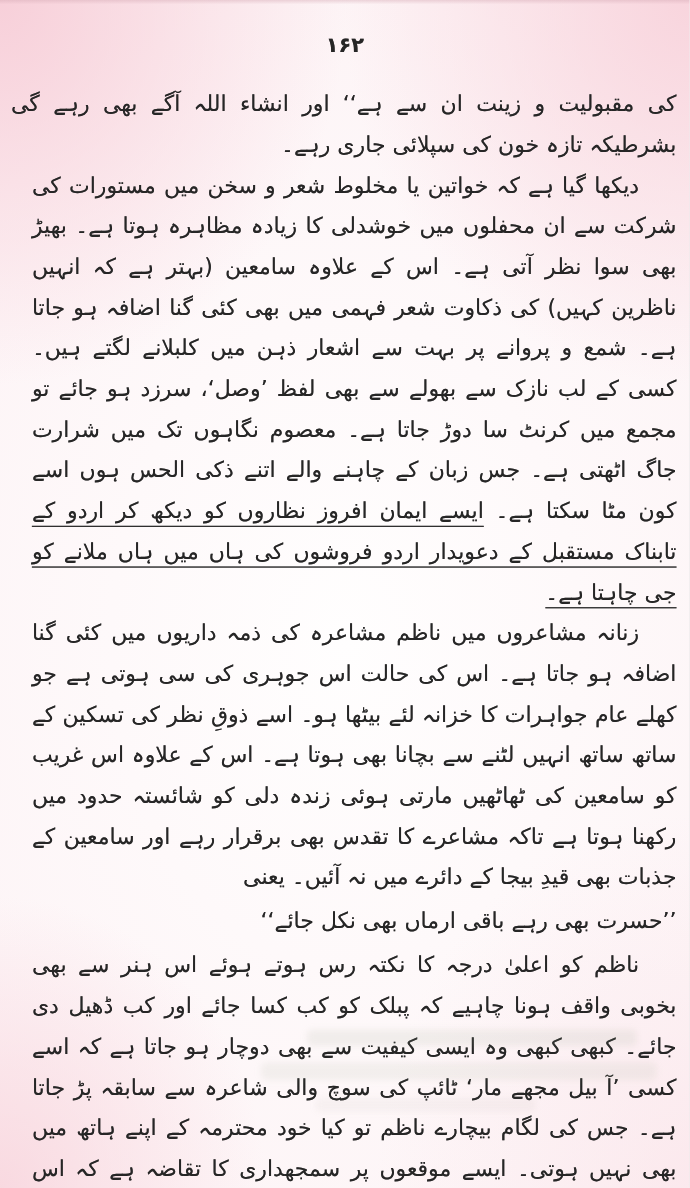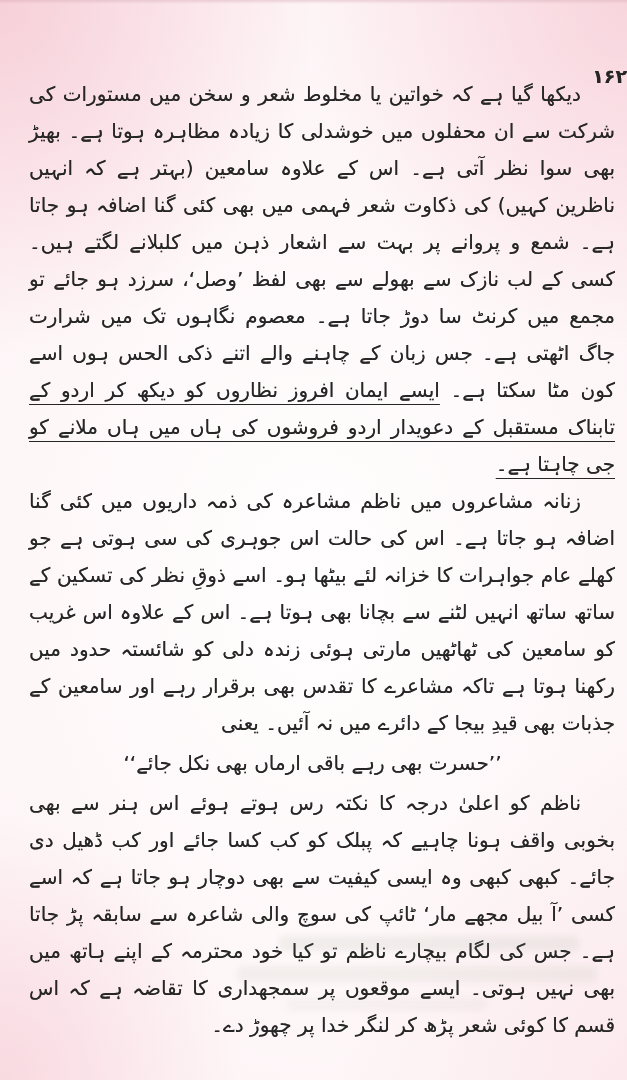--- a/index.html
+++ b/index.html
@@ -22,26 +22,25 @@
   .page::before {
     content: "";
     position: absolute; top: 0; left: 0; right: 0; height: 4px;
     background: linear-gradient(rgba(214,170,181,0.45), rgba(214,170,181,0));
     pointer-events: none;
   }
 
   .page-number {
     position: absolute;
     top: 30px; left: 0; right: 0;
-    text-align: right;
+    text-align: center;
     font-size: 19px;
     font-weight: bold;
     letter-spacing: 2px;
     text-shadow: 0 0 0.5px rgba(40,40,40,0.65);
-    margin-top: 35px;
   }
 
   .text-block {
     position: absolute;
     top: 76px; left: 10px; right: 12px;
     direction: rtl;
     text-align: justify;
     font-size: 20px;
     line-height: 37px;
     text-shadow: 0 0 0.5px rgba(40,40,40,0.6);
@@ -51,21 +50,20 @@
   .para.indent { text-indent: 34px; margin-left: 19px; }
 
   .underlined {
     text-decoration: underline;
     text-decoration-thickness: 1.4px;
     text-underline-offset: 7px;
   }
 
   .verse {
     margin: 3px 0;
-    text-align: center;
     text-indent: 0;
   }
 
   .ghost {
     position: absolute;
     background: rgba(150, 162, 138, 0.12);
     filter: blur(3px);
     border-radius: 5px;
     pointer-events: none;
   }
@@ -75,20 +73,21 @@
 </style>
 </head>
 <body>
 
 <div class="page">
 
   <div class="page-number">۱۶۲</div>
 
   <div class="text-block">
 
+    <p class="para"><span>کی مقبولیت و زینت ان سے ہے‘‘ اور انشاء اللہ آگے بھی رہے گی بشرطیکہ تازہ خون کی سپلائی جاری رہے۔</span></p>
 
     <p class="para indent"><span>دیکھا گیا ہے کہ خواتین یا مخلوط شعر و سخن میں مستورات کی شرکت سے ان محفلوں میں خوشدلی کا زیادہ مظاہرہ ہوتا ہے۔ بھیڑ بھی سوا نظر آتی ہے۔ اس کے علاوہ سامعین (بہتر ہے کہ انہیں ناظرین کہیں) کی ذکاوت شعر فہمی میں بھی کئی گنا اضافہ ہو جاتا ہے۔ شمع و پروانے پر بہت سے اشعار ذہن میں کلبلانے لگتے ہیں۔ کسی کے لب نازک سے بھولے سے بھی لفظ ’وصل‘، سرزد ہو جائے تو مجمع میں کرنٹ سا دوڑ جاتا ہے۔ معصوم نگاہوں تک میں شرارت جاگ اٹھتی ہے۔ جس زبان کے چاہنے والے اتنے ذکی الحس ہوں اسے کون مٹا سکتا ہے۔</span> <span class="underlined">ایسے ایمان افروز نظاروں کو دیکھ کر اردو کے تابناک مستقبل کے دعویدار اردو فروشوں کی ہاں میں ہاں ملانے کو جی چاہتا ہے۔</span></p>
 
     <p class="para indent"><span>زنانہ مشاعروں میں ناظم مشاعرہ کی ذمہ داریوں میں کئی گنا اضافہ ہو جاتا ہے۔ اس کی حالت اس جوہری کی سی ہوتی ہے جو کھلے عام جواہرات کا خزانہ لئے بیٹھا ہو۔ اسے ذوقِ نظر کی تسکین کے ساتھ ساتھ انہیں لٹنے سے بچانا بھی ہوتا ہے۔ اس کے علاوہ اس غریب کو سامعین کی ٹھاٹھیں مارتی ہوئی زندہ دلی کو شائستہ حدود میں رکھنا ہوتا ہے تاکہ مشاعرے کا تقدس بھی برقرار رہے اور سامعین کے جذبات بھی قیدِ بیجا کے دائرے میں نہ آئیں۔ یعنی</span></p>
 
     <p class="para verse">’’حسرت بھی رہے باقی ارماں بھی نکل جائے‘‘</p>
 
     <p class="para indent"><span>ناظم کو اعلیٰ درجہ کا نکتہ رس ہوتے ہوئے اس ہنر سے بھی بخوبی واقف ہونا چاہیے کہ پبلک کو کب کسا جائے اور کب ڈھیل دی جائے۔ کبھی کبھی وہ ایسی کیفیت سے بھی دوچار ہو جاتا ہے کہ اسے کسی ’آ بیل مجھے مار‘ ٹائپ کی سوچ والی شاعرہ سے سابقہ پڑ جاتا ہے۔ جس کی لگام بیچارے ناظم تو کیا خود محترمہ کے اپنے ہاتھ میں بھی نہیں ہوتی۔ ایسے موقعوں پر سمجھداری کا تقاضہ ہے کہ اس قسم کا کوئی شعر پڑھ کر لنگر خدا پر چھوڑ دے۔</span></p>
 
   </div>

